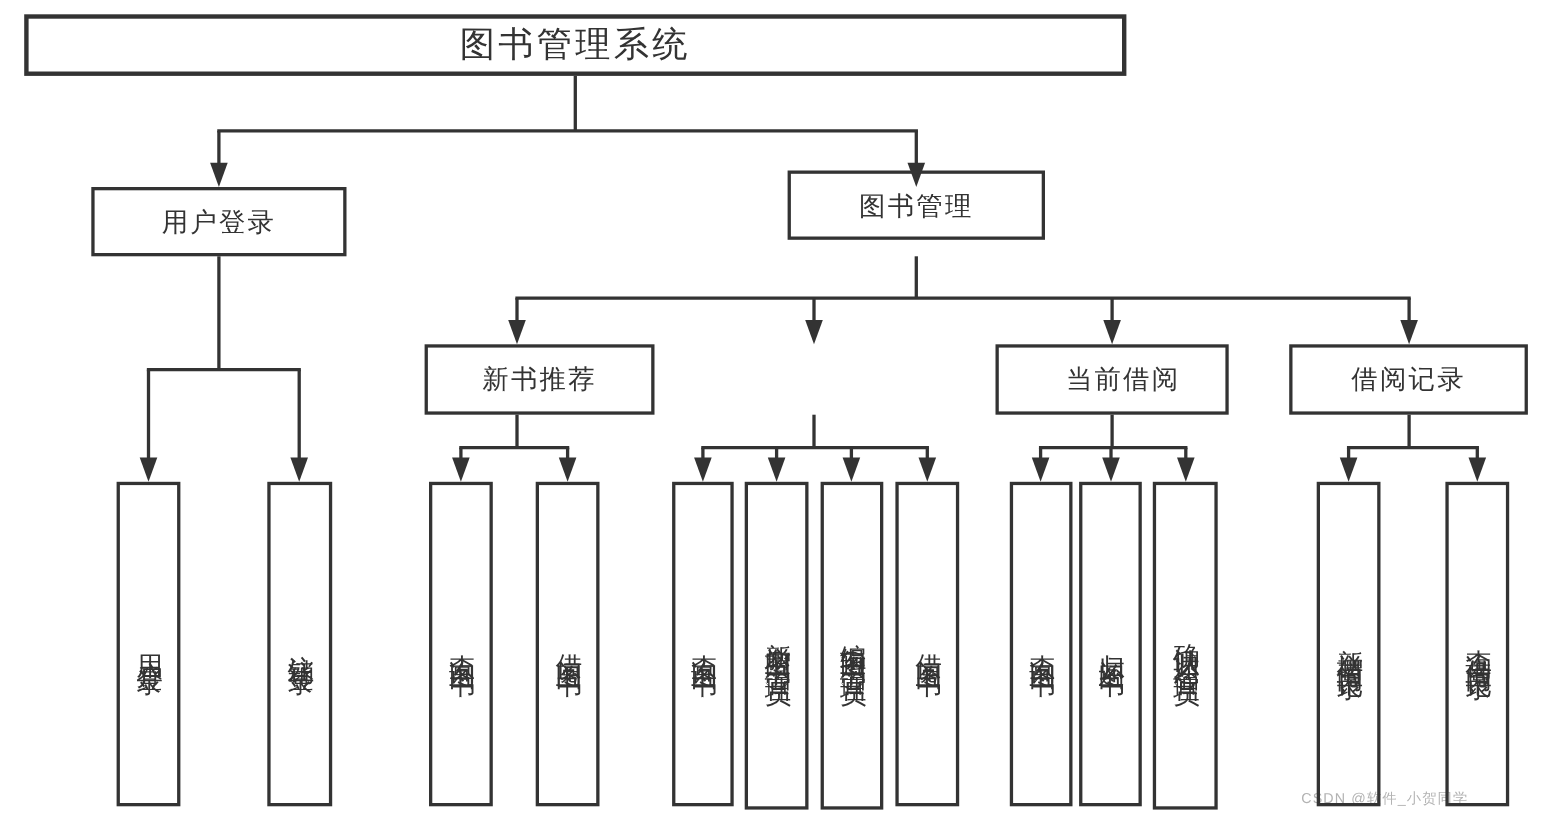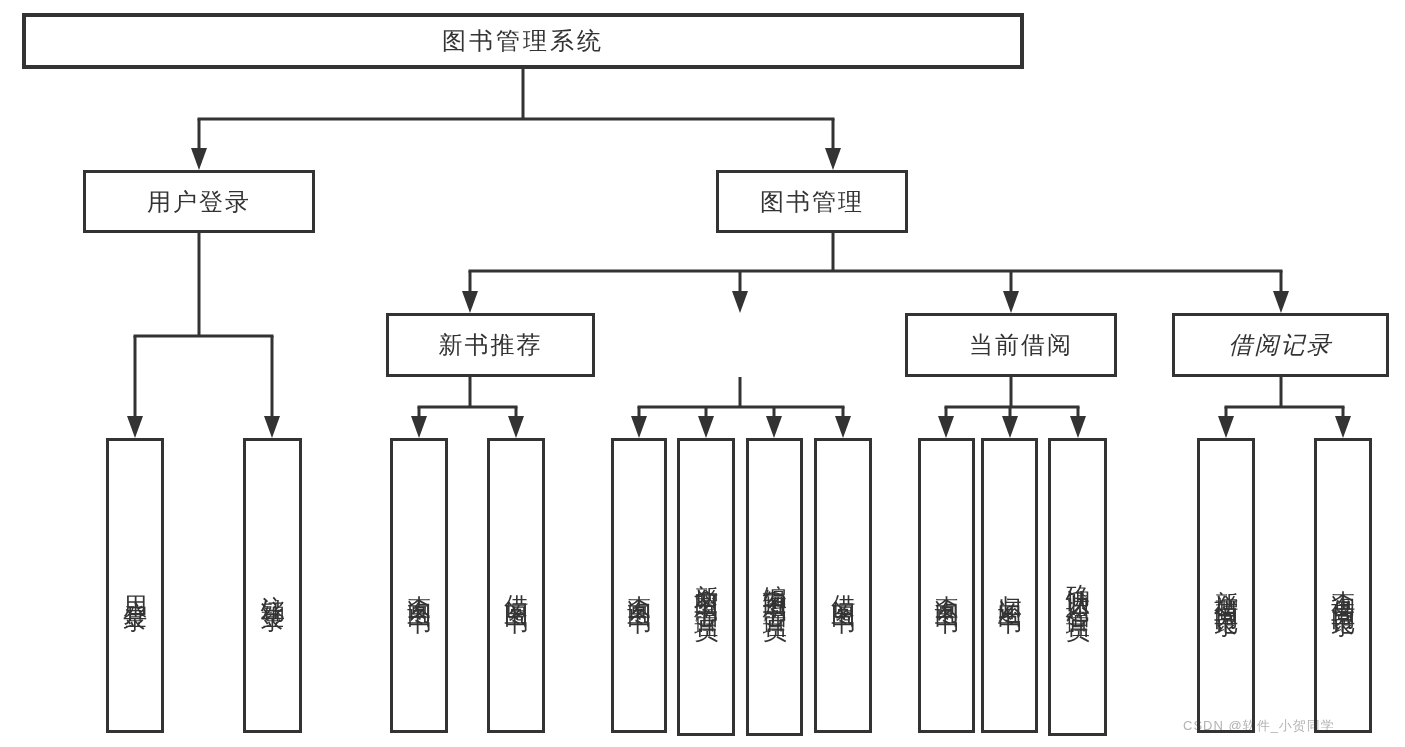--- a/index.html
+++ b/index.html
@@ -21,21 +21,21 @@
   .connectors line { stroke: #333333; stroke-width: 3; }
   .connectors polygon { fill: #333333; }
   .node {
     position: absolute;
     border: 3px solid #333333;
     background: transparent;
     display: flex; align-items: center; justify-content: center;
     color: #333333;
     text-align: center;
   }
-  .root-node { border-width: 4px; font-size: 24px; letter-spacing: 3px; }
+  .root-node { border-width: 4px; font-size: 32px; letter-spacing: 3px; }
   .h-node { font-size: 24px; letter-spacing: 2px; }
   .leaf { font-size: 24px; }
   .leaf > span {
     writing-mode: vertical-rl;
     text-orientation: mixed;
     letter-spacing: 5px;
     line-height: 1.1;
     white-space: nowrap;
   }
   .watermark {
@@ -126,25 +126,25 @@
       <line x1="1226" y1="407" x2="1226" y2="418"></line>
       <line x1="1343" y1="407" x2="1343" y2="418"></line>
       <polygon points="1218,416 1234,416 1226,438"></polygon>
       <polygon points="1335,416 1351,416 1343,438"></polygon>
     </g>
   </svg>
 
   <div class="node root-node" style="left:22px; top:13px; width:1002px; height:56px;">图书管理系统</div>
 
   <div class="node h-node" style="left:83px; top:170px; width:232px; height:63px;">用户登录</div>
-  <div class="node h-node" style="left:716px; top:170px; width:192px; height:63px;">图书管理</div>
+  <div class="node h-node" style="left:716px; top:155px; width:234px; height:63px;">图书管理</div>
 
   <div class="node h-node" style="left:366px; top:313px; width:209px; height:64px;margin-left:20px;">新书推荐</div>
   <div class="node h-node" style="left:905px; top:313px; width:212px; height:64px;padding-left:20px;">当前借阅</div>
-  <div class="node h-node" style="left:1172px; top:313px; width:217px; height:64px;font-style:italic;">借阅记录</div>
+  <div class="node h-node" style="left:1172px; top:313px; width:217px; height:64px;">借阅记录</div>
 
   <div class="node leaf" style="left:106px; top:438px; width:58px; height:295px;">
     <span>用户登录</span>
   </div>
   <div class="node leaf" style="left:243px; top:438px; width:59px; height:295px;">
     <span>注销登录</span>
   </div>
 
   <div class="node leaf" style="left:390px; top:438px; width:58px; height:295px;">
     <span>查询图书</span>

